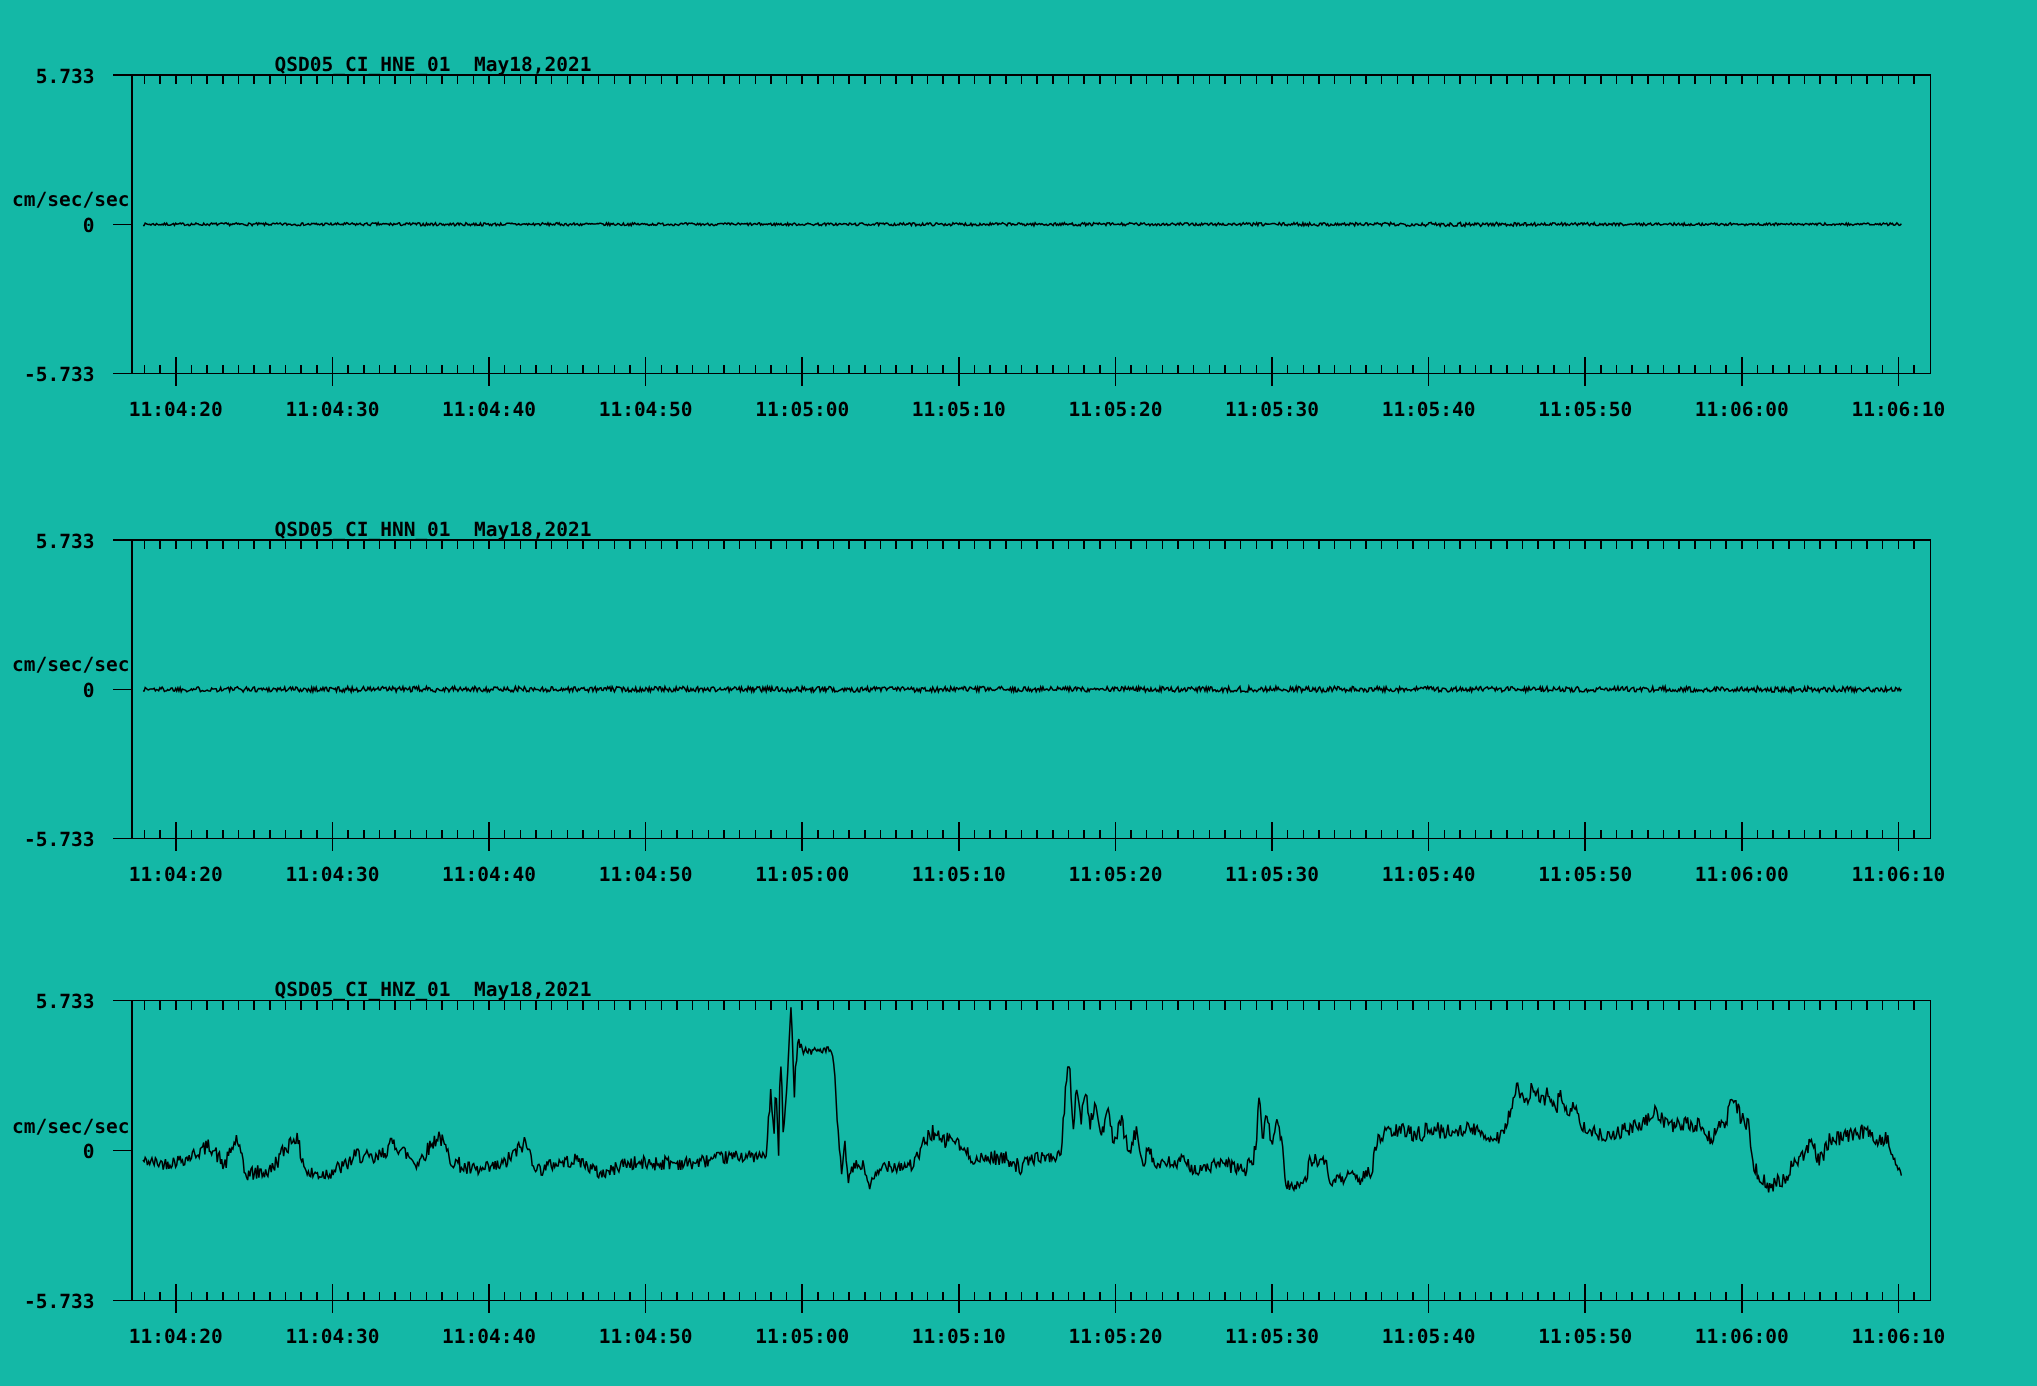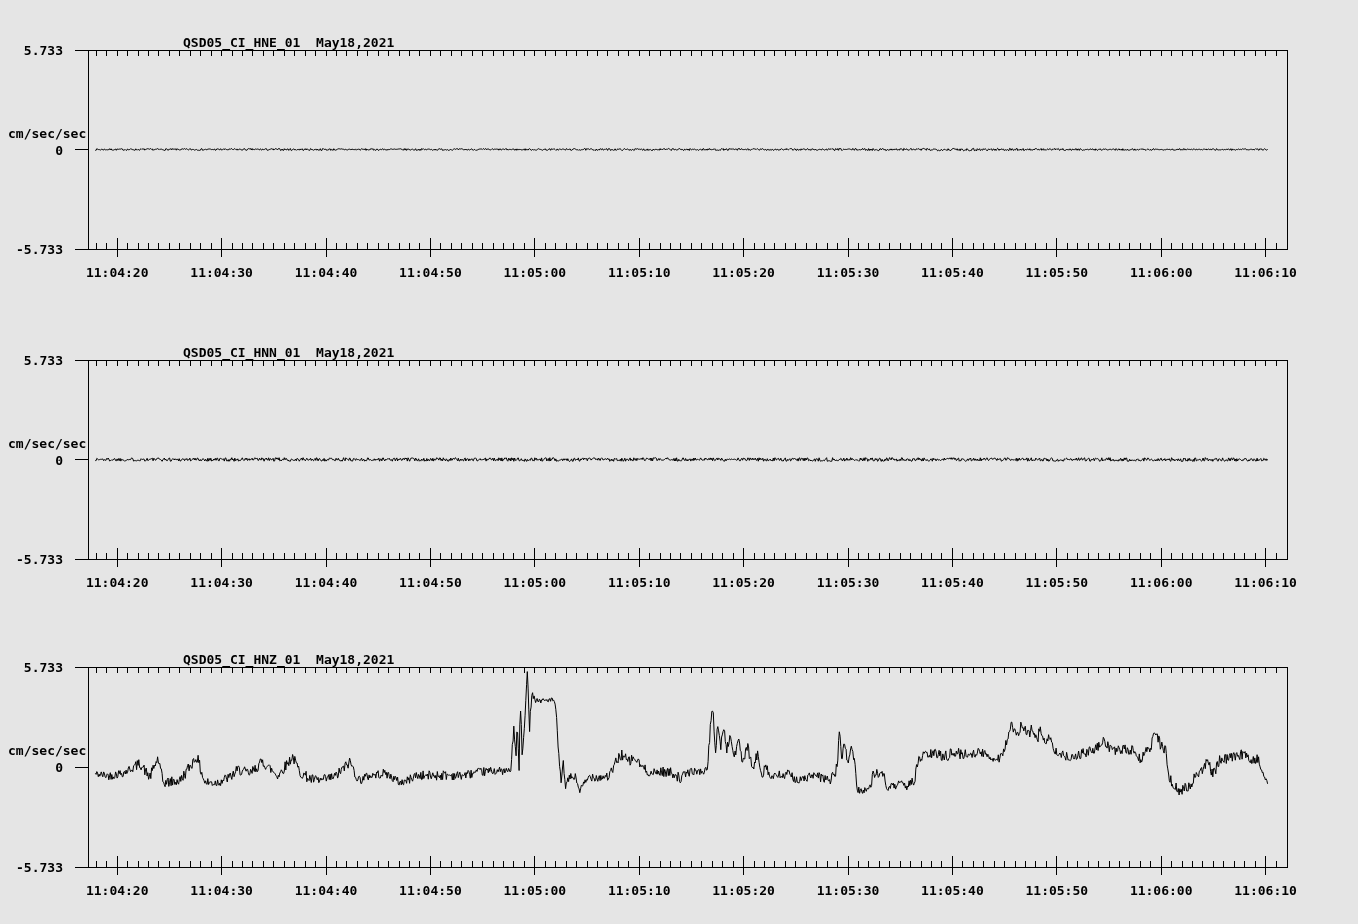--- a/index.html
+++ b/index.html
@@ -1,16 +1,16 @@
 <!DOCTYPE html>
 <html><head>
 <meta charset="utf-8">
 <style>
   html,body{margin:0;padding:0;background:#ffffff;}
-  .screenshot{position:relative;width:1358px;height:924px;background:#e5e5e5;overflow:hidden;}
+  .screenshot{position:relative;width:1358px;height:924px;background:#14b8a6;overflow:hidden;}
   svg text{
     font-family:"DejaVu Sans Mono","Liberation Mono",monospace;
     font-weight:bold;
     font-size:13px;
     fill:#000000;
     white-space:pre;
   }
 </style>
 </head>
 <body>

